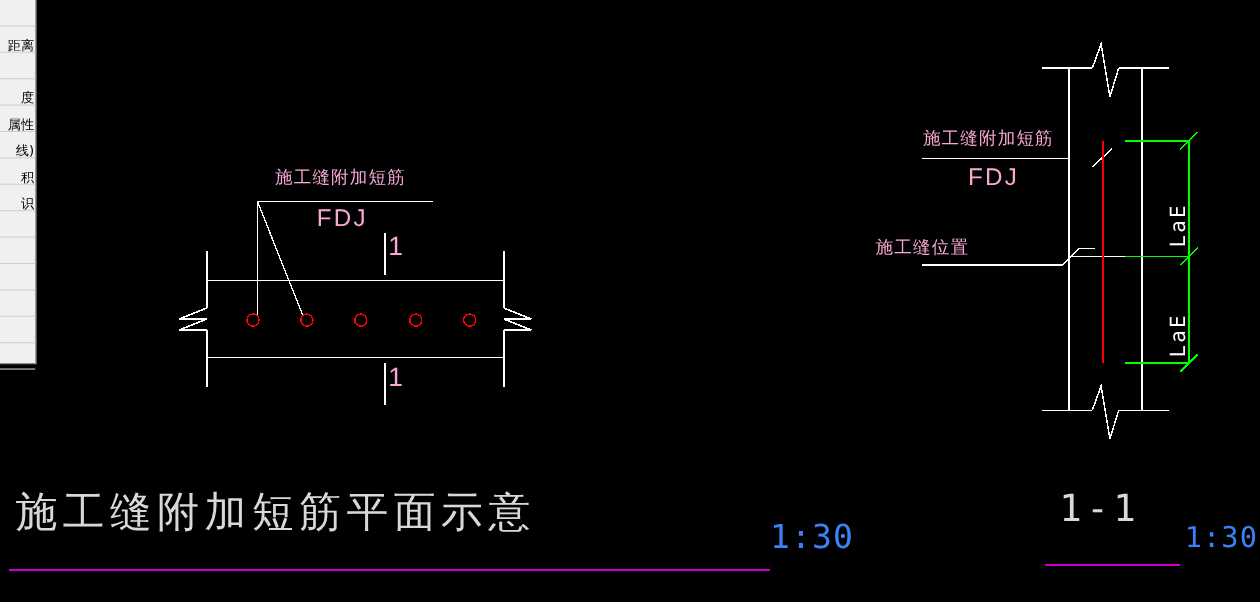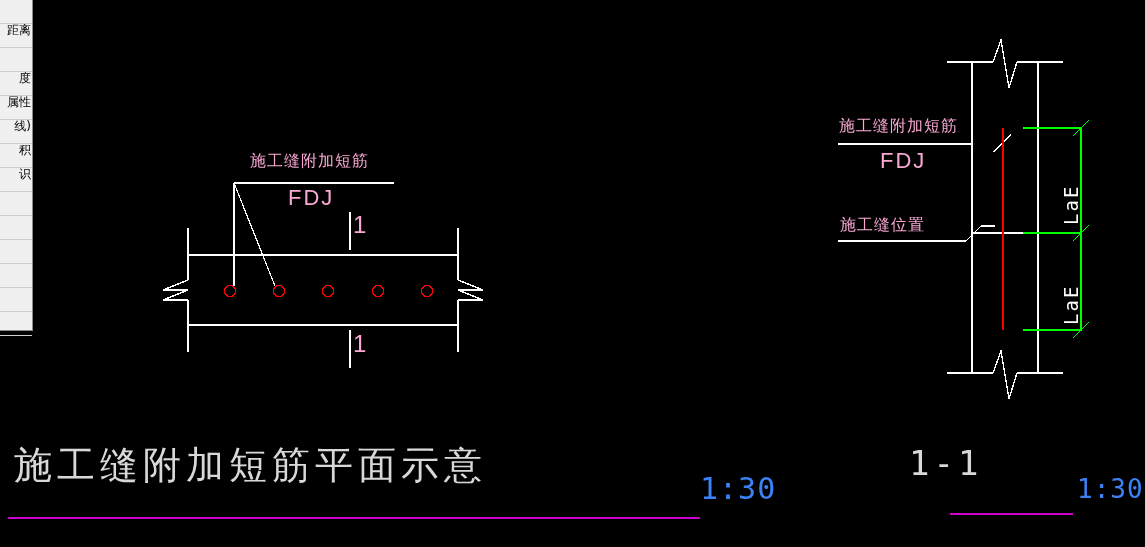--- a/index.html
+++ b/index.html
@@ -26,21 +26,21 @@
     background: #f0f0f0;
     border-right: 1px solid #8a8a8a;
     border-bottom: 1px solid #8a8a8a;
     box-sizing: border-box;
   }
   .prop-row {
     height: 24px;
     box-sizing: border-box;
     border-bottom: 1px solid #d0d0d0;
     display: flex;
-    align-items: flex-start;
+    align-items: flex-end;
     justify-content: flex-end;
     padding-right: 1px;
     overflow: hidden;
     white-space: nowrap;
     font-size: 12px;
     line-height: 12px;
     color: #000000;
     font-family: "DejaVu Sans", sans-serif;
   }
 
@@ -189,31 +189,31 @@
   <div class="cadtext cad-latin" style="left:288px; top:185px; font-size:22px;">FDJ</div>
 
   <div class="cadtext cad-latin" style="left:353px; top:211px; font-size:24px;">1</div>
 
   <div class="cadtext cad-latin" style="left:353px; top:330px; font-size:24px;">1</div>
 
   <div class="cadtext cad-cn" style="left:839px; top:116px; font-size:16px;">施工缝附加短筋</div>
 
   <div class="cadtext cad-latin" style="left:880px; top:148px; font-size:22px;">FDJ</div>
 
-  <div class="cadtext cad-cn" style="left:840px; top:215px; font-size:16px;">施工缝位置</div>
+  <div class="cadtext cad-cn" style="left:796px; top:215px; font-size:16px;">施工缝位置</div>
 
   <div class="vert-label" style="left:1060px; top:225px; font-size:19px;">LaE</div>
 
   <div class="vert-label" style="left:1060px; top:325px; font-size:19px;">LaE</div>
 
   <div class="title-cn" style="left:14px; top:440px; font-size:38px;">施工缝附加短筋平面示意</div>
 
   <div class="scale-txt" style="left:700px; top:471px; font-size:30px;">1:30</div>
 
-  <div class="sect-txt" style="left:909px; top:443px; font-size:34px;">1-1</div>
+  <div class="sect-txt" style="left:963px; top:443px; font-size:34px;">1-1</div>
 
   <div class="scale-txt" style="left:1077px; top:474px; font-size:26px;">1:30</div>
 
   <div id="prop-panel">
     <div class="prop-row">
         <span></span>
       </div>
     <div class="prop-row">
         <span>距离</span>
       </div>

